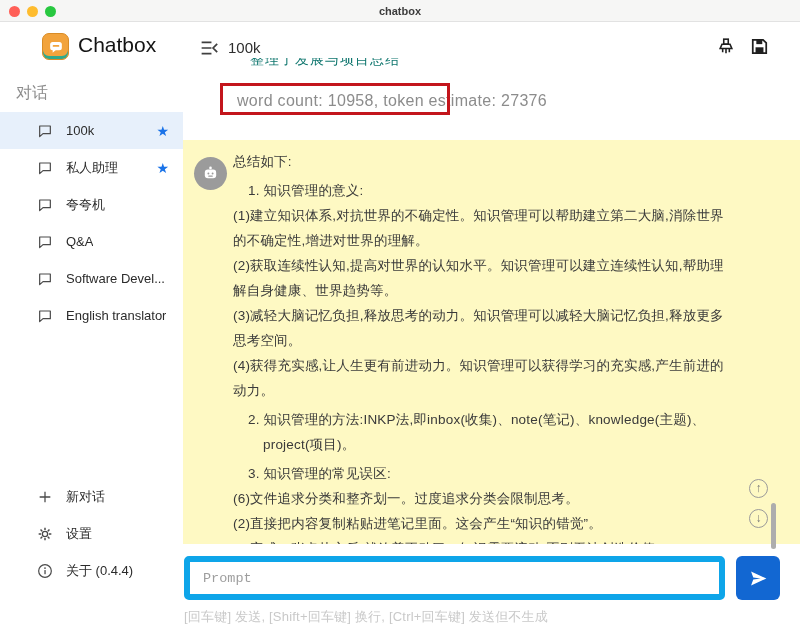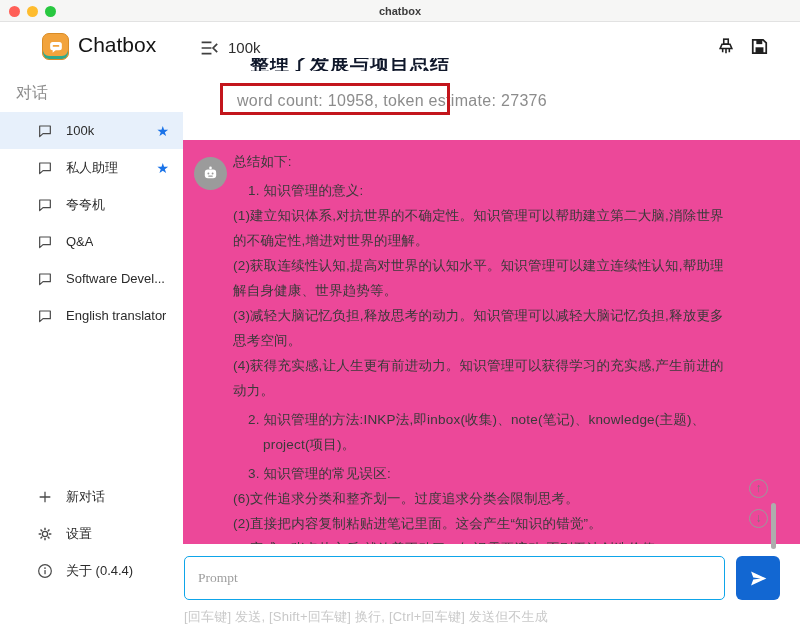--- a/index.html
+++ b/index.html
@@ -34,44 +34,44 @@
   .nav-item { height:37px; display:flex; align-items:center; padding:0 14px 0 37px; gap:13px;
     font-size:13px; color:#2b2b2b; cursor:pointer; }
   .nav-item.selected { background:#e7f0fb; }
   .nav-item .bubble { width:16px; height:16px; flex:0 0 auto; }
   .nav-item .lbl { white-space:nowrap; overflow:hidden; }
   .star { margin-left:auto; color:#1a73e8; font-size:14px; line-height:14px; }
   .side-footer .ficon { width:16px; height:16px; flex:0 0 auto; display:flex; align-items:center; justify-content:center; }
 
   
   .clipped-line { position:absolute; left:250px; top:58px; width:260px; height:13px; overflow:hidden; }
-  .clipped-line span { display:block; margin-top:-7px; font-size:19px; color:#0f172a; letter-spacing:1px;font-weight:bold; }
+  .clipped-line span { display:block; margin-top:-7px; font-size:14px; color:#0f766e; letter-spacing:1px; }
   .wordcount { position:absolute; left:237px; top:92px; font-size:16px; color:#8c8c8c; letter-spacing:.3px; }
   .redbox { position:absolute; left:220px; top:83px; width:230px; height:32px;
     border:3px solid #c3151c; z-index:6; pointer-events:none; }
 
   .msgblock { position:absolute; left:183px; top:140px; width:617px; height:404px;
-    background:#ec4899; overflow:hidden; }
+    background:#fef9c3; overflow:hidden; }
   .avatar { position:absolute; left:11px; top:17px; width:33px; height:33px; border-radius:50%;
     background:#9b9b9b; display:flex; align-items:center; justify-content:center; }
   .msgtext { position:absolute; left:50px; top:9px; width:497px; font-size:13.5px; color:#3a3a3a; }
   .msgtext p { margin:0; line-height:25px; letter-spacing:.2px; }
   .msgtext p.numbered { padding-left:30px; text-indent:-15px; margin-top:4px; }
 
   .float-btn { position:absolute; width:19px; height:19px; border:1px solid #9a9a9a; border-radius:50%;
     color:#777; font-size:12px; line-height:17px; text-align:center; background:transparent; cursor:pointer; }
   .float-btn.up { left:749px; top:479px; }
   .float-btn.down { left:749px; top:509px; }
   .scrollthumb { position:absolute; left:771px; top:503px; width:5px; height:46px;
     background:#adadad; border-radius:3px; cursor:pointer; }
 
   
   .prompt-input { position:absolute; left:184px; top:556px; width:541px; height:44px;
-    border:1px solid #0ea5e9; border-radius:5px; padding:0 13px; font-size:13.5px; color:#333;
-    font-family:Liberation Serif, serif; background:#fff; outline:none; }
+    border:6px solid #0ea5e9; border-radius:5px; padding:0 13px; font-size:13.5px; color:#333;
+    font-family:Liberation Mono, monospace; background:#fff; outline:none; }
   .prompt-input::placeholder { color:#9e9e9e; }
   .send-btn { position:absolute; left:736px; top:556px; width:44px; height:44px;
     background:#1267d2; border:none; border-radius:6px; display:flex; align-items:center;
     justify-content:center; cursor:pointer; }
   .hint { position:absolute; left:184px; top:608px; font-size:13px; color:#c9c9c9; letter-spacing:.2px; }
 </style>
 </head>
 <body>
 
 <div class="titlebar">

